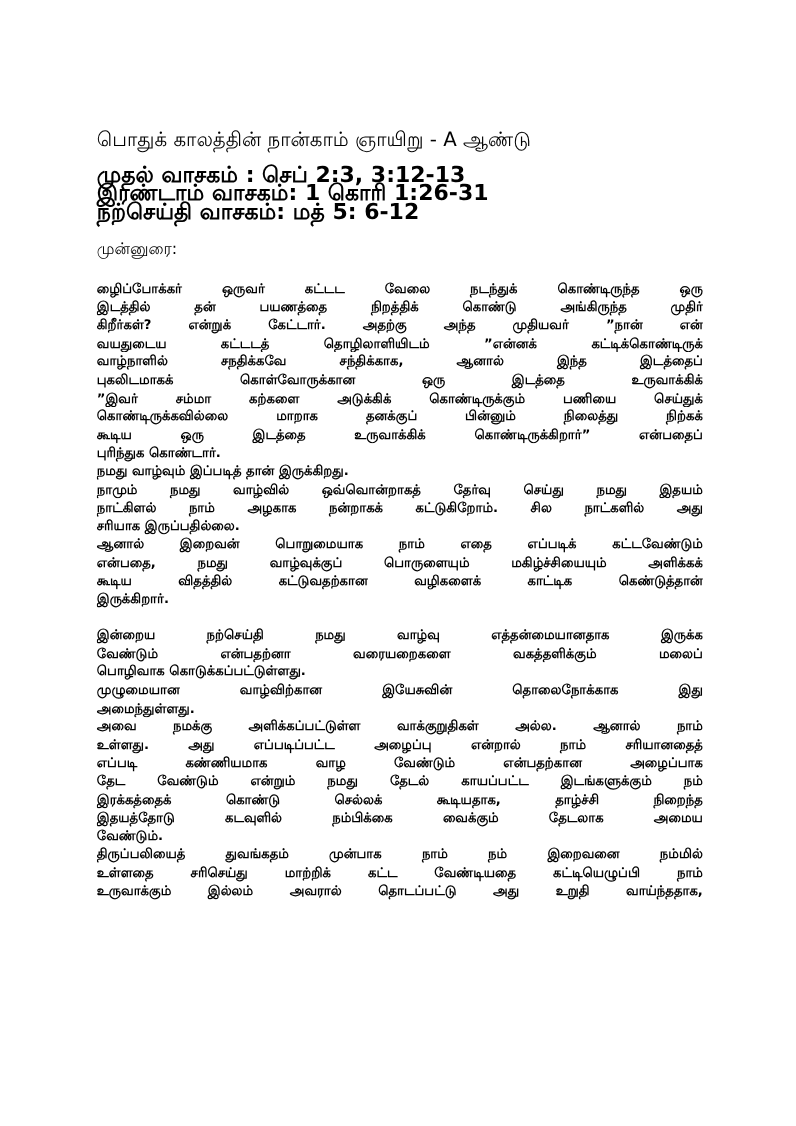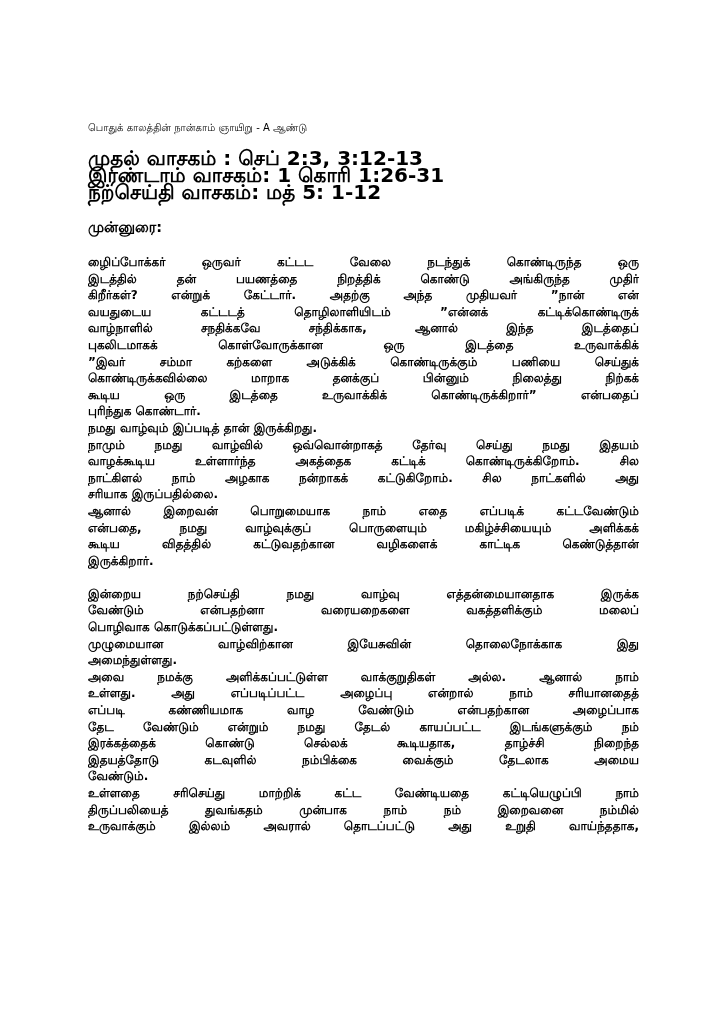--- a/index.html
+++ b/index.html
@@ -1,44 +1,44 @@
 <!DOCTYPE html>
 <html><head>
   <meta charset="utf-8">
   <style>
     html, body { margin: 0; padding: 0; background: #ffffff; }
     body { width: 724px; height: 1024px; position: relative; overflow: hidden; }
     .page {
       position: absolute; left: 88px; top: 118px; width: 551px;
       font-family: "DejaVu Sans", sans-serif; color: #000;
     }
-    .title { font-size: 10px; font-weight: normal; line-height: 20px; height: 20px; white-space: nowrap; }
+    .title { font-size: 18px; font-weight: normal; line-height: 20px; height: 20px; white-space: nowrap; }
     .gap-title { height: 12px; }
     .readings .line { font-size: 20px; font-weight: bold; line-height: 17px; height: 17px; white-space: nowrap; }
     .gap { height: 18px; }
-    .heading { font-size: 14.5px; font-weight: bold; line-height: 17px; height: 17px; }
+    .heading { font-size: 14.5px; font-weight: normal; line-height: 17px; height: 17px; }
     .body .line {
       font-size: 12px; font-weight: bold; line-height: 16.6px; height: 16.6px;
       white-space: nowrap; overflow: hidden;
       text-align: justify; text-align-last: justify;
     }
     .body .line.last { text-align-last: left; }
     .blank { height: 16.6px; }
   </style>
 </head>
 <body>
 
 <div class="page">
   <div class="title">பொதுக் காலத்தின்  நான்காம் ஞாயிறு  -  A  ஆண்டு</div>
   <div class="gap-title"></div>
 
   <div class="readings">
     <div class="line">முதல்  வாசகம்  :  செப்  2:3,  3:12-13</div>
     <div class="line">இரண்டாம் வாசகம்:  1  கொரி  1:26-31</div>
-    <div class="line">நற்செய்தி வாசகம்:  மத்  5: 1-12</div>
+    <div class="line">நற்செய்தி வாசகம்:  மத்  5: 6-12</div>
   </div>
 
   <div class="gap"></div>
   <div class="heading">முன்னுரை:</div>
   <div class="gap"></div>
 
   <div class="body" id="body">
       <div class="paragraph">
         <div class="line">ழிைப்போக்கர்  ஒருவர்  கட்டட வேலை நடந்துக்  கொண்டிருந்த  ஒரு</div>
         <div class="line">இடத்தில் தன் பயணத்தை  நிறத்திக்  கொண்டு  அங்கிருந்த  முதிர்</div>
@@ -49,21 +49,20 @@
         <div class="line">”இவர் சம்மா கற்களை அடுக்கிக்  கொண்டிருக்கும் பணியை செய்துக்</div>
         <div class="line">கொண்டிருக்கவில்லை மாறாக  தனக்குப்  பின்னும் நிலைத்து நிற்கக்</div>
         <div class="line">கூடிய  ஒரு  இடத்தை உருவாக்கிக்  கொண்டிருக்கிறார்”  என்பதைப்</div>
         <div class="line last">புரிந்துக கொண்டார்.</div>
       </div>
       <div class="paragraph">
         <div class="line last">நமது  வாழ்வும் இப்படித்  தான்  இருக்கிறது.</div>
       </div>
       <div class="paragraph">
         <div class="line">நாமும்  நமது  வாழ்வில்  ஒவ்வொன்றாகத்  தேர்வு  செய்து  நமது இதயம்</div>
-        <div class="line">வாழக்கூடிய உள்ளார்ந்த  அகத்தைக  கட்டிக் கொண்டிருக்கிறோம்.  சில</div>
         <div class="line">நாட்கிளல்  நாம்  அழகாக நன்றாகக்  கட்டுகிறோம். சில நாட்களில்  அது</div>
         <div class="line last">சரியாக  இருப்பதில்லை.</div>
       </div>
       <div class="paragraph">
         <div class="line">ஆனால்  இறைவன்  பொறுமையாக நாம்  எதை எப்படிக்  கட்டவேண்டும்</div>
         <div class="line">என்பதை,  நமது  வாழ்வுக்குப் பொருளையும்  மகிழ்ச்சியையும் அளிக்கக்</div>
         <div class="line">கூடிய விதத்தில்  கட்டுவதற்கான வழிகளைக்  காட்டிக  கெண்டுத்தான்</div>
         <div class="line last">இருக்கிறார்.</div>
       </div>
       <div class="blank"></div>
@@ -79,18 +78,18 @@
       <div class="paragraph">
         <div class="line">அவை நமக்கு  அளிக்கப்பட்டுள்ள  வாக்குறுதிகள் அல்ல.  ஆனால் நாம்</div>
         <div class="line">உள்ளது.   அது  எப்படிப்பட்ட  அழைப்பு  என்றால்   நாம் சரியானதைத்</div>
         <div class="line">எப்படி   கண்ணியமாக   வாழ  வேண்டும்   என்பதற்கான    அழைப்பாக</div>
         <div class="line">தேட வேண்டும்  என்றும்  நமது  தேடல்   காயப்பட்ட  இடங்களுக்கும் நம்</div>
         <div class="line">இரக்கத்தைக்   கொண்டு   செல்லக்   கூடியதாக,    தாழ்ச்சி   நிறைந்த</div>
         <div class="line">இதயத்தோடு   கடவுளில் நம்பிக்கை   வைக்கும்   தேடலாக   அமைய</div>
         <div class="line last">வேண்டும்.</div>
       </div>
       <div class="paragraph">
+        <div class="line"> திருப்பலியைத்  துவங்கதம் முன்பாக   நாம்  நம்  இறைவனை  நம்மில்</div>
         <div class="line">உள்ளதை  சரிசெய்து  மாற்றிக்  கட்ட  வேண்டியதை கட்டியெழுப்பி நாம்</div>
-        <div class="line"> திருப்பலியைத்  துவங்கதம் முன்பாக   நாம்  நம்  இறைவனை  நம்மில்</div>
         <div class="line">உருவாக்கும்  இல்லம் அவரால்  தொடப்பட்டு  அது  உறுதி வாய்ந்ததாக,</div>
       </div>
     </div>
 </div>
 
 </body></html>

